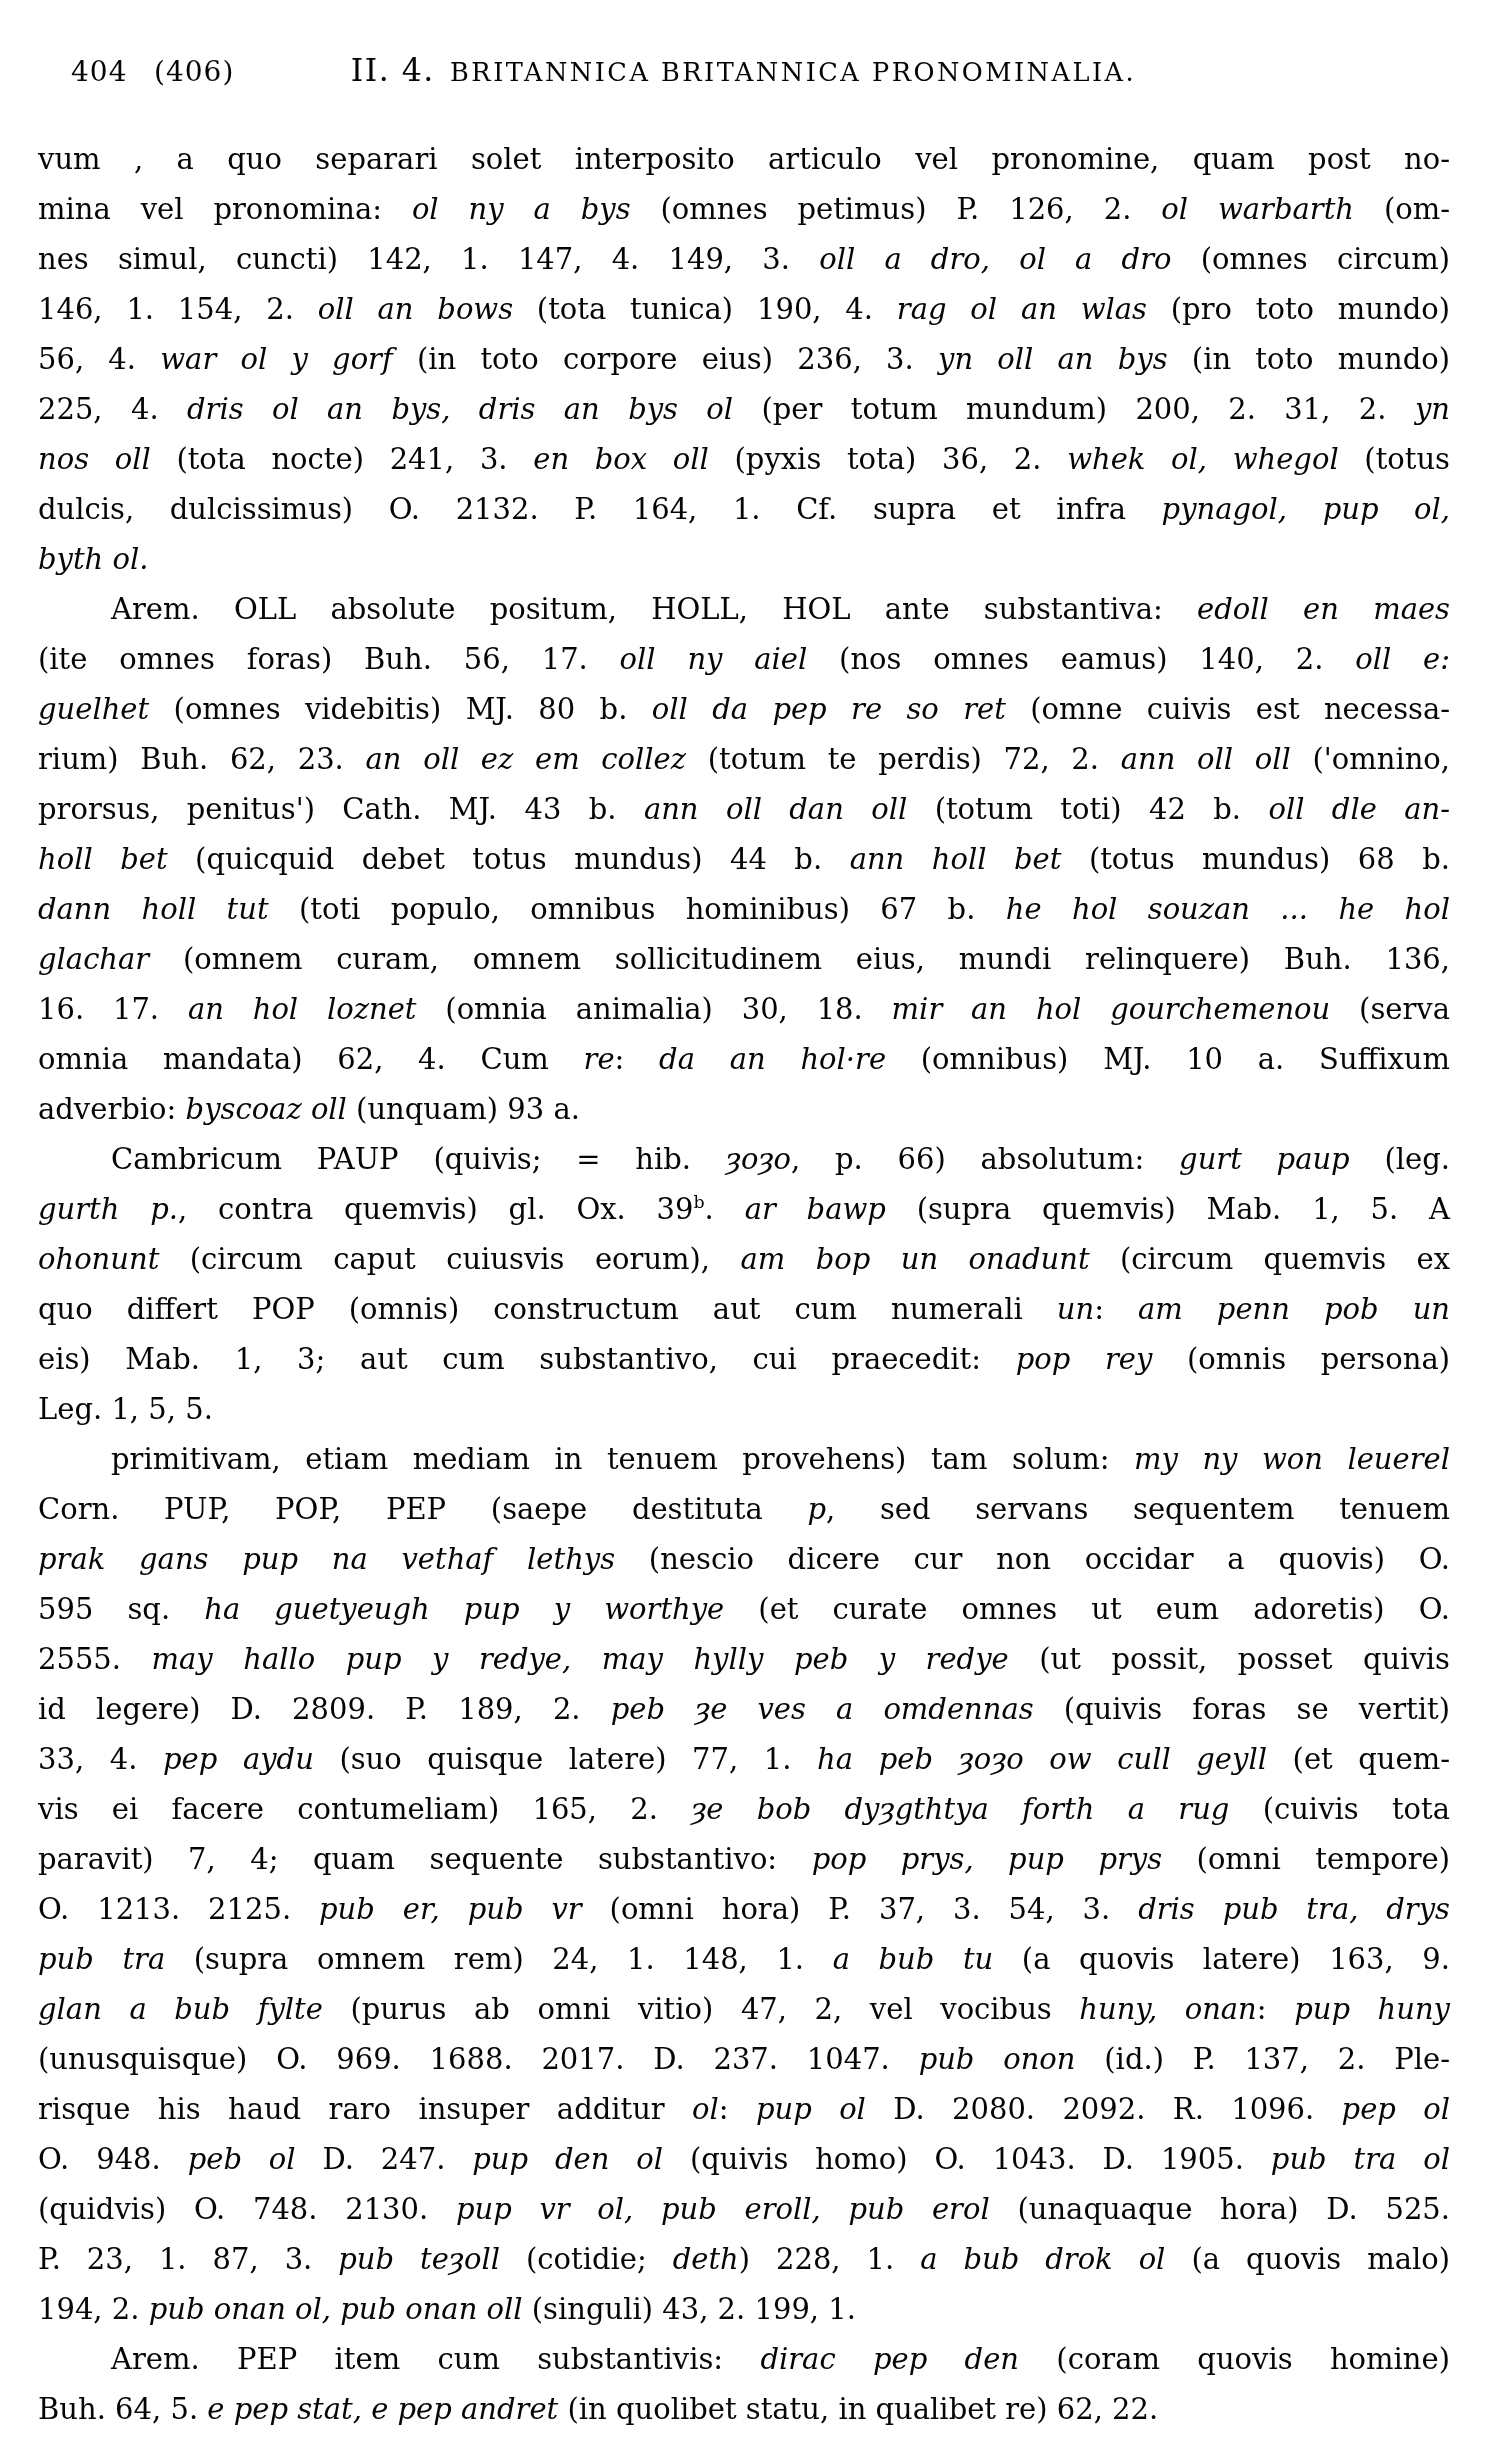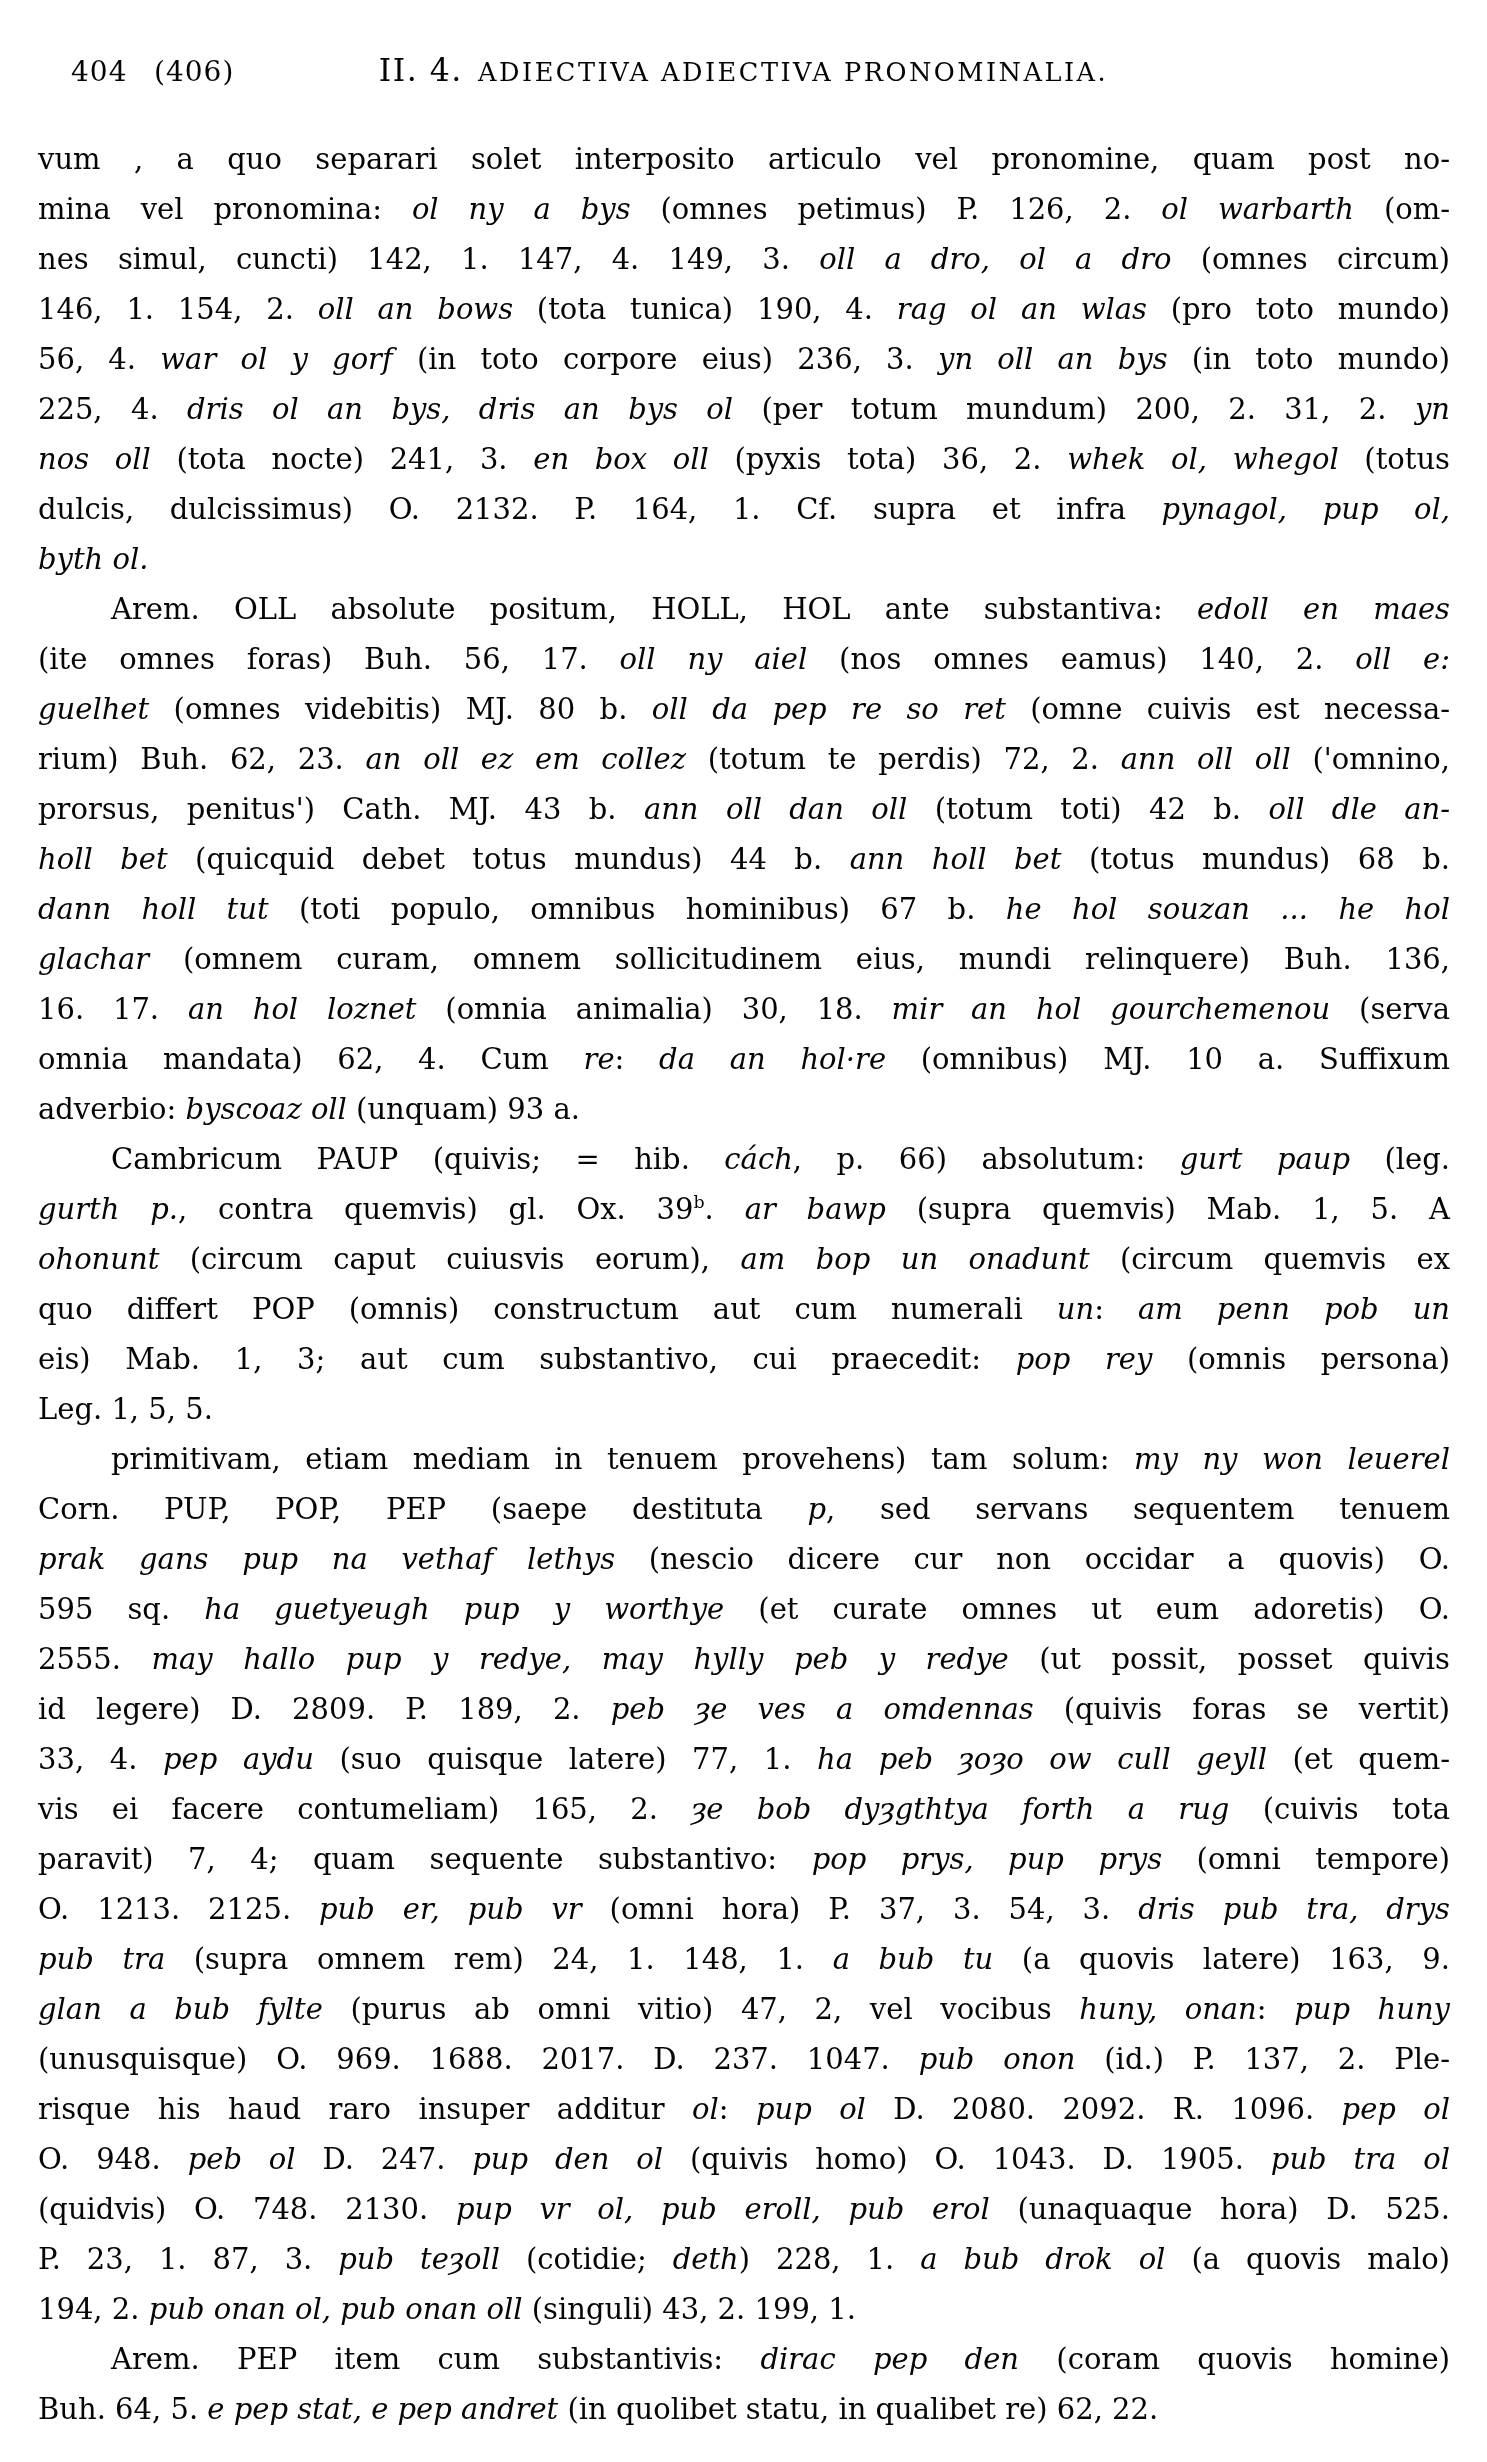--- a/index.html
+++ b/index.html
@@ -59,21 +59,21 @@
 </head>
 <body>
 
 <div class="page">
   <div class="folio-line">
     <span>404</span>
     <span class="alt">(406)</span>
   </div>
   <div class="running-title">
     <span class="section">II. 4.</span>
-    <span class="caps">ADIECTIVA ADIECTIVA PRONOMINALIA.</span>
+    <span class="caps">BRITANNICA BRITANNICA PRONOMINALIA.</span>
   </div>
   <div class="text-block">
       <div class="para">
         <div class="line"><span>vum , a quo separari solet interposito articulo vel pronomine, quam post no-</span></div>
         <div class="line"><span>mina vel pronomina: </span><span class="i">ol ny a bys </span><span>(omnes petimus) P. 126, 2. </span><span class="i">ol warbarth </span><span>(om-</span></div>
         <div class="line"><span>nes simul, cuncti) 142, 1. 147, 4. 149, 3. </span><span class="i">oll a dro, ol a dro </span><span>(omnes circum)</span></div>
         <div class="line"><span>146, 1. 154, 2. </span><span class="i">oll an bows </span><span>(tota tunica) 190, 4. </span><span class="i">rag ol an wlas </span><span>(pro toto mundo)</span></div>
         <div class="line"><span>56, 4. </span><span class="i">war ol y gorf </span><span>(in toto corpore eius) 236, 3. </span><span class="i">yn oll an bys </span><span>(in toto mundo)</span></div>
         <div class="line"><span>225, 4. </span><span class="i">dris ol an bys, dris an bys ol </span><span>(per totum mundum) 200, 2. 31, 2. </span><span class="i">yn</span></div>
         <div class="line"><span class="i">nos oll </span><span>(tota nocte) 241, 3. </span><span class="i">en box oll </span><span>(pyxis tota) 36, 2. </span><span class="i">whek ol, whegol </span><span>(totus</span></div>
@@ -87,21 +87,21 @@
         <div class="line"><span>rium) Buh. 62, 23. </span><span class="i">an oll ez em collez </span><span>(totum te perdis) 72, 2. </span><span class="i">ann oll oll </span><span>('omnino,</span></div>
         <div class="line"><span>prorsus, penitus') Cath. MJ. 43 b. </span><span class="i">ann oll dan oll </span><span>(totum toti) 42 b. </span><span class="i">oll dle an-</span></div>
         <div class="line"><span class="i">holl bet </span><span>(quicquid debet totus mundus) 44 b. </span><span class="i">ann holl bet </span><span>(totus mundus) 68 b.</span></div>
         <div class="line"><span class="i">dann holl tut </span><span>(toti populo, omnibus hominibus) 67 b. </span><span class="i">he hol souzan ... he hol</span></div>
         <div class="line"><span class="i">glachar </span><span>(omnem curam, omnem sollicitudinem eius, mundi relinquere) Buh. 136,</span></div>
         <div class="line"><span>16. 17. </span><span class="i">an hol loznet </span><span>(omnia animalia) 30, 18. </span><span class="i">mir an hol gourchemenou </span><span>(serva</span></div>
         <div class="line"><span>omnia mandata) 62, 4. Cum </span><span class="i">re</span><span>: </span><span class="i">da an hol·re </span><span>(omnibus) MJ. 10 a. Suffixum</span></div>
         <div class="line last"><span>adverbio: </span><span class="i">byscoaz oll </span><span>(unquam) 93 a.</span></div>
       </div>
       <div class="para indent">
-        <div class="line"><span>Cambricum PAUP (quivis; = hib. </span><span class="i">cách</span><span>, p. 66) absolutum: </span><span class="i">gurt paup </span><span>(leg.</span></div>
+        <div class="line"><span>Cambricum PAUP (quivis; = hib. </span><span class="i">ȝoȝo</span><span>, p. 66) absolutum: </span><span class="i">gurt paup </span><span>(leg.</span></div>
         <div class="line"><span class="i">gurth p.</span><span>, contra quemvis) gl. Ox. 39</span><span class="sup">b</span><span>. </span><span class="i">ar bawp </span><span>(supra quemvis) Mab. 1, 5. A</span></div>
         <div class="line"><span class="i">ohonunt </span><span>(circum caput cuiusvis eorum), </span><span class="i">am bop un onadunt </span><span>(circum quemvis ex</span></div>
         <div class="line"><span>quo differt POP (omnis) constructum aut cum numerali </span><span class="i">un</span><span>: </span><span class="i">am penn pob un</span></div>
         <div class="line"><span>eis) Mab. 1, 3; aut cum substantivo, cui praecedit: </span><span class="i">pop rey </span><span>(omnis persona)</span></div>
         <div class="line last"><span>Leg. 1, 5, 5.</span></div>
       </div>
       <div class="para indent">
         <div class="line"><span>primitivam, etiam mediam in tenuem provehens) tam solum: </span><span class="i">my ny won leuerel</span></div>
         <div class="line"><span>Corn. PUP, POP, PEP (saepe destituta </span><span class="i">p</span><span>, sed servans sequentem tenuem</span></div>
         <div class="line"><span class="i">prak gans pup na vethaf lethys </span><span>(nescio dicere cur non occidar a quovis) O.</span></div>

